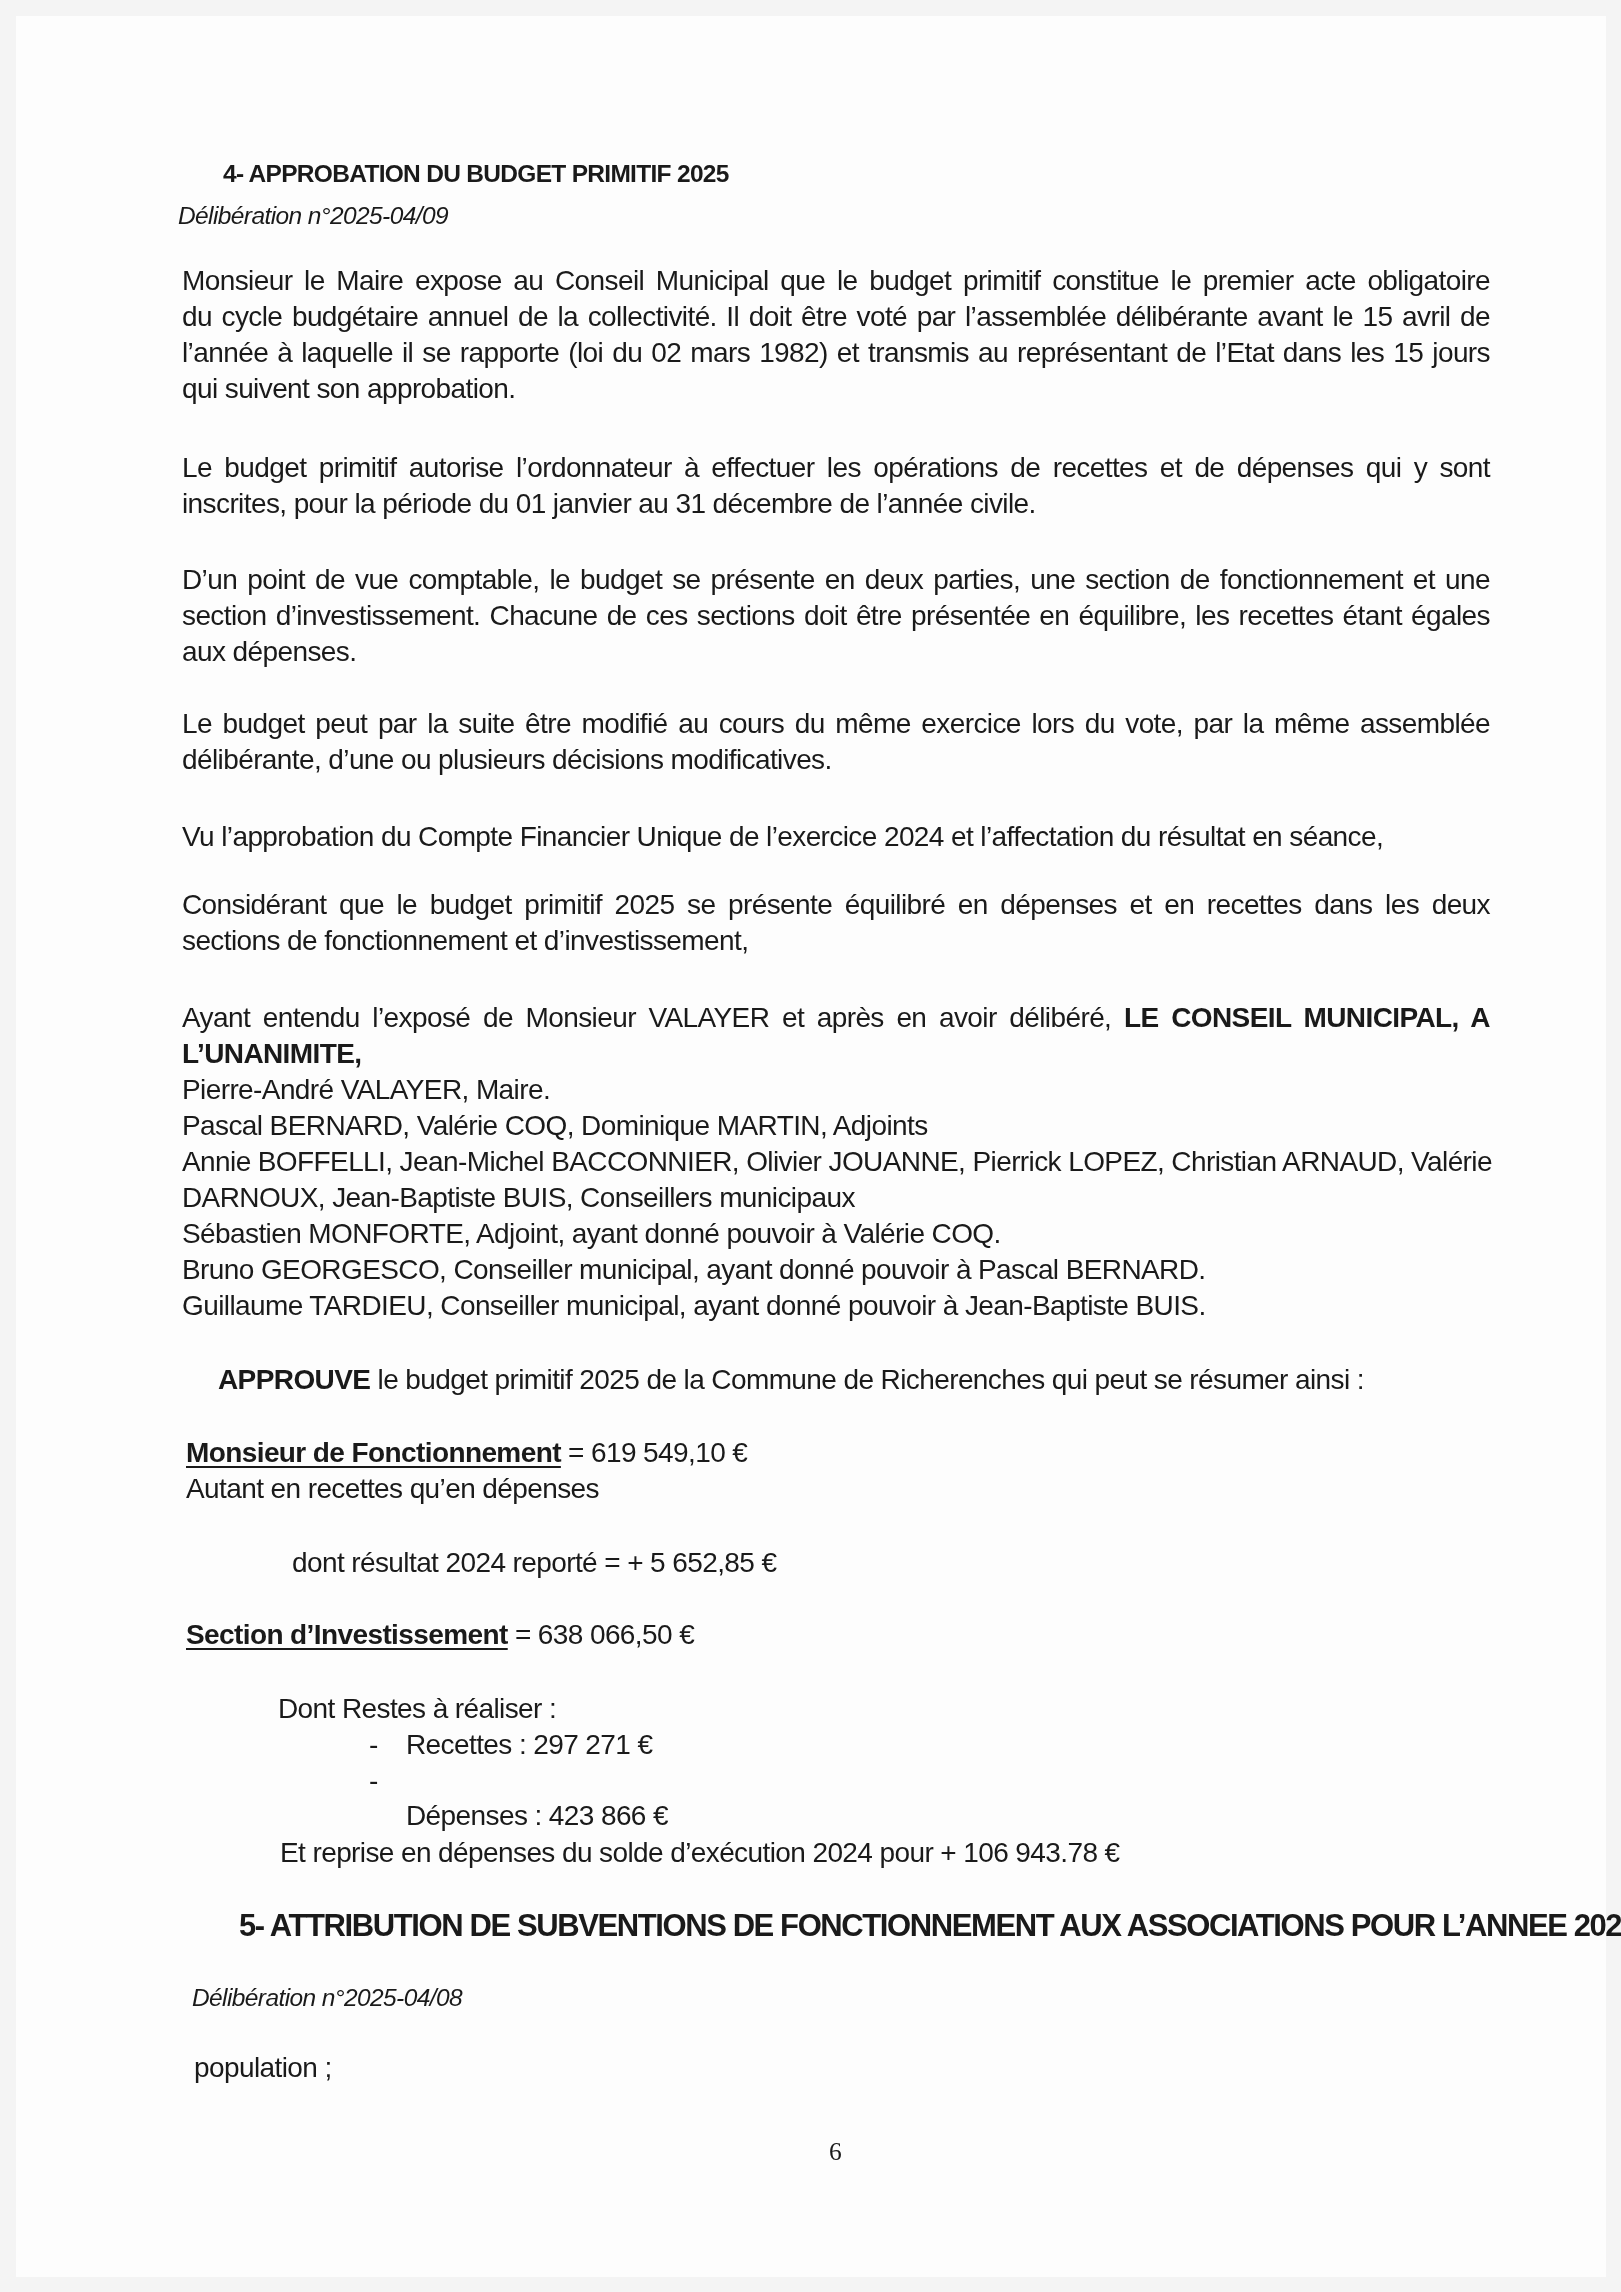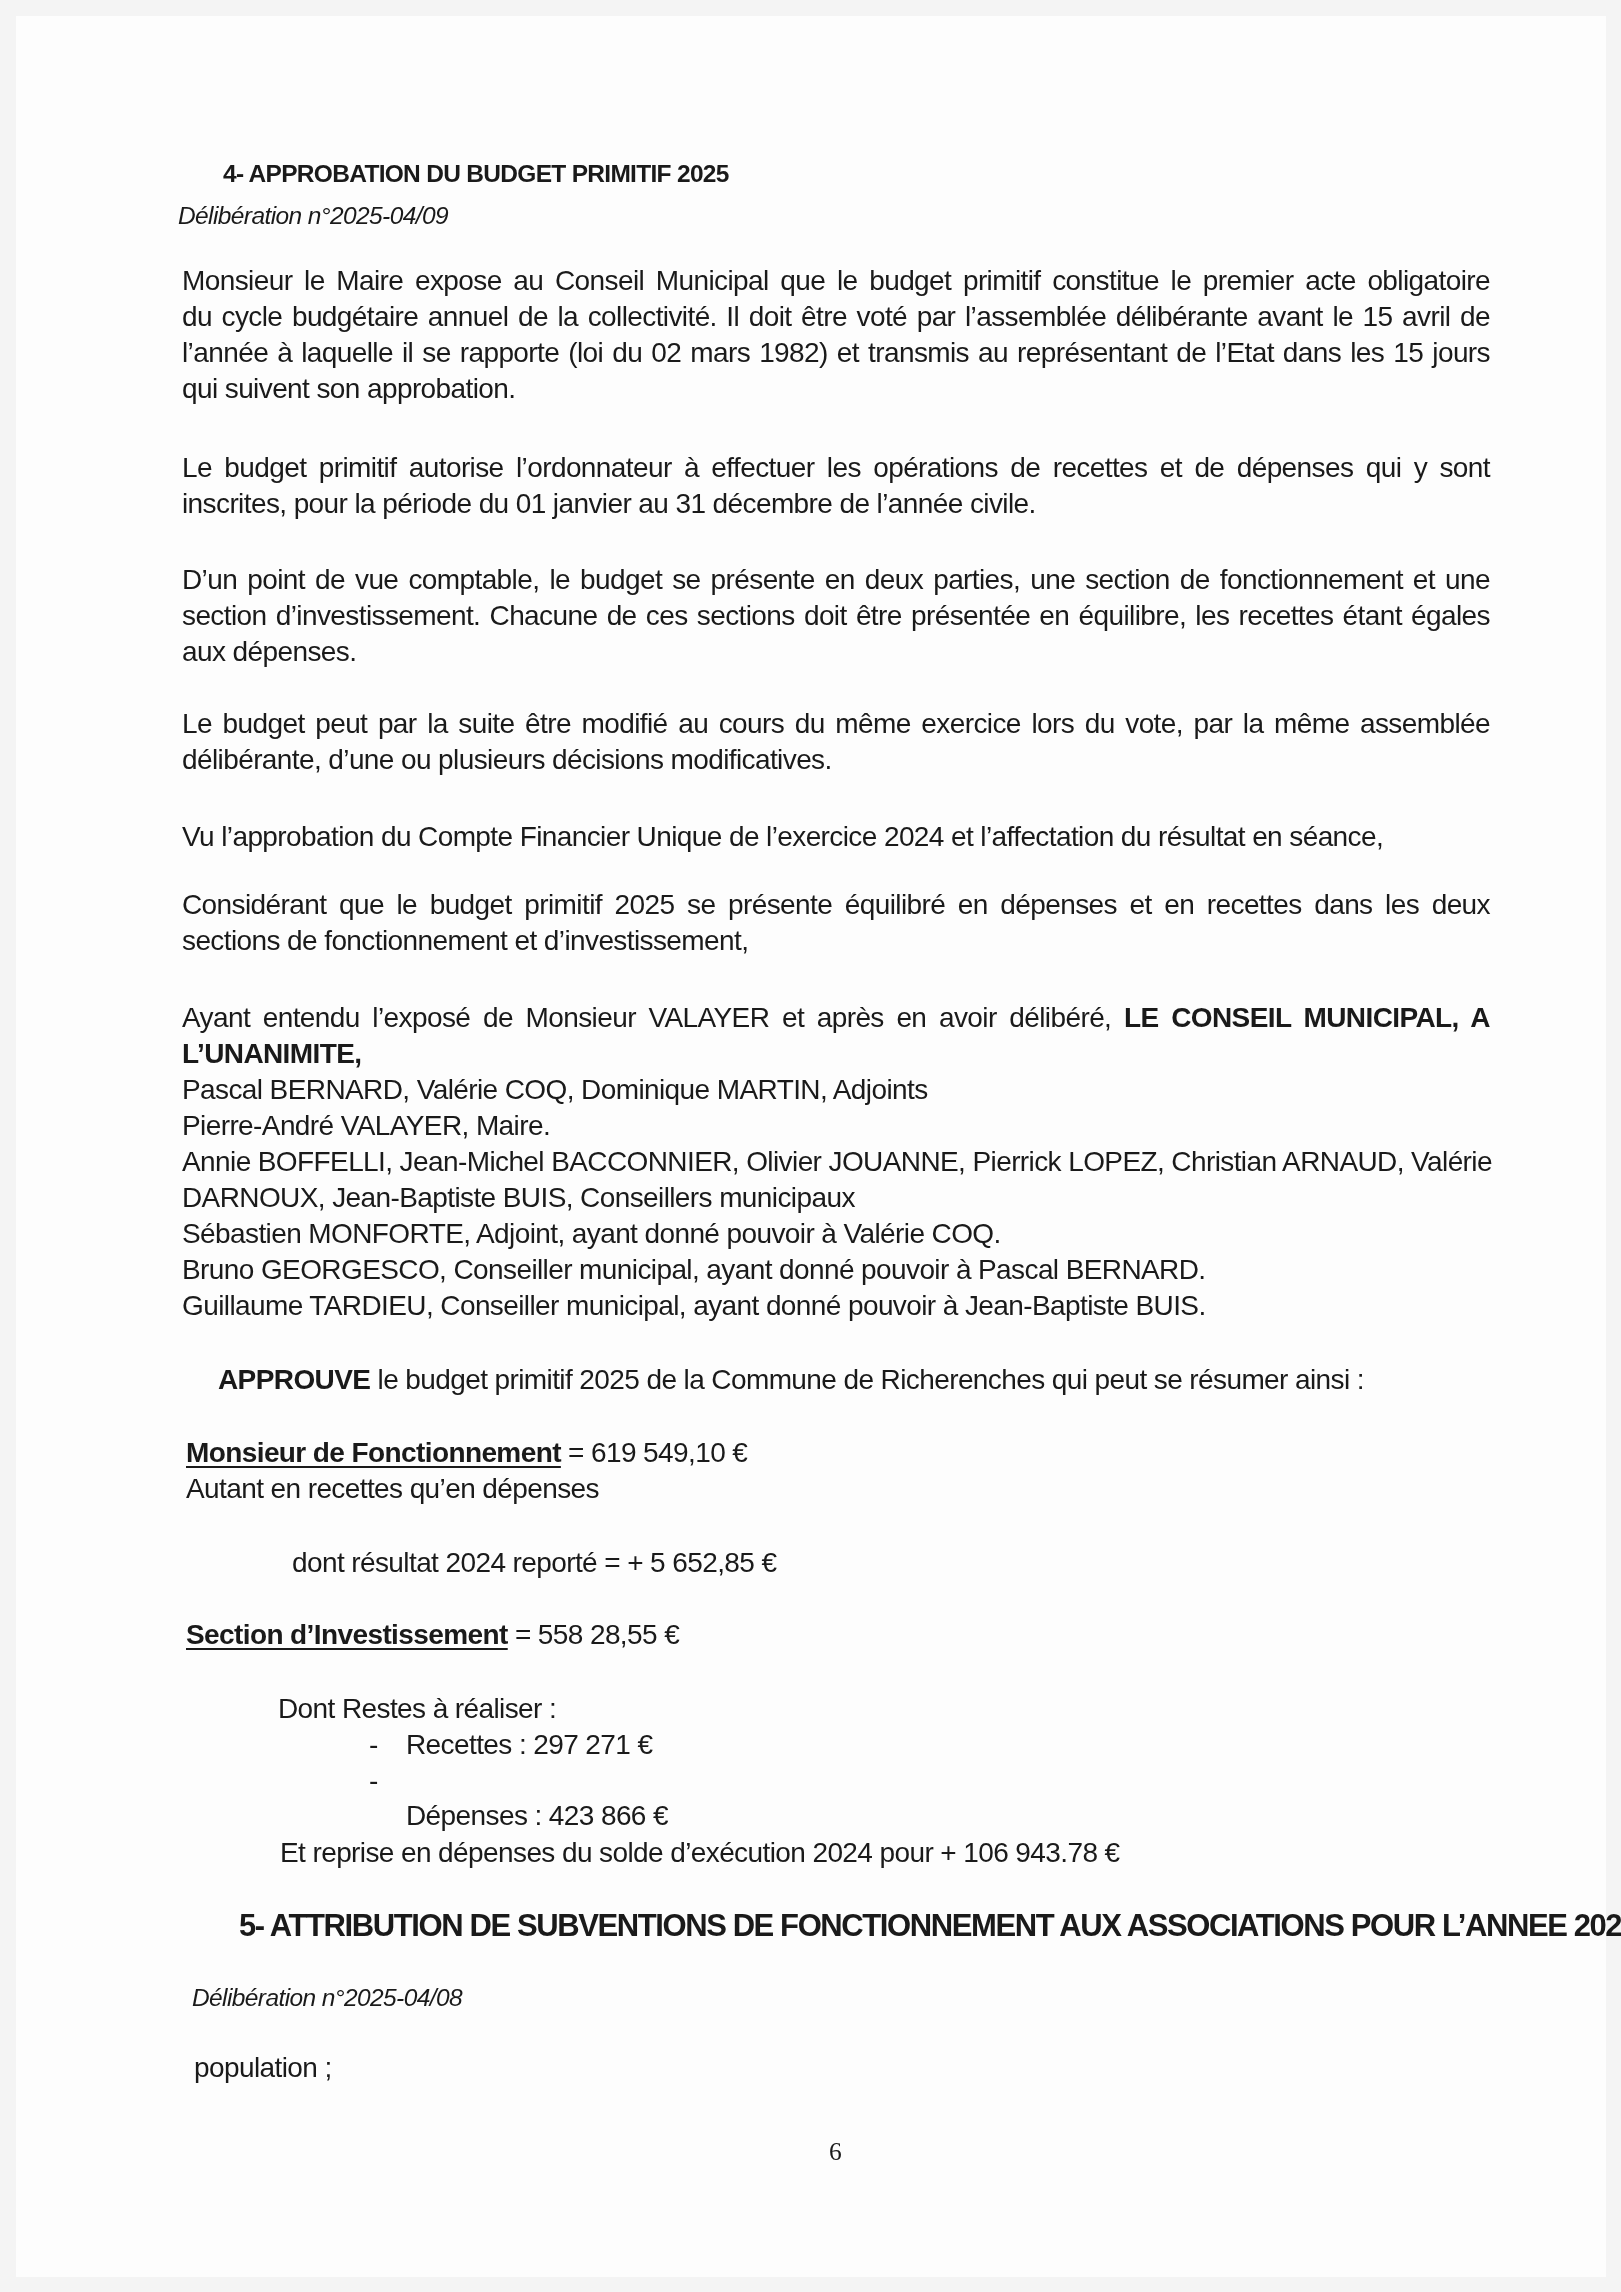--- a/index.html
+++ b/index.html
@@ -64,36 +64,36 @@
 </div>
 
 <div class="para txt" style="top:887px;">
   <span class="line justify">Considérant que le budget primitif 2025 se présente équilibré en dépenses et en recettes dans les deux</span>
   <span class="line">sections de fonctionnement et d’investissement,</span>
 </div>
 
 <div class="para txt" style="top:1000px;">
   <span class="line justify"><span>Ayant entendu l’exposé de Monsieur VALAYER et après en avoir délibéré,</span> <span class="bold">LE CONSEIL MUNICIPAL, A</span></span>
   <span class="line bold">L’UNANIMITE,</span>
+  <span class="line">Pierre-André VALAYER, Maire.</span>
   <span class="line">Pascal BERNARD, Valérie COQ, Dominique MARTIN, Adjoints</span>
-  <span class="line">Pierre-André VALAYER, Maire.</span>
   <span class="line justify">Annie BOFFELLI, Jean-Michel BACCONNIER, Olivier JOUANNE, Pierrick LOPEZ, Christian ARNAUD, Valérie</span>
   <span class="line">DARNOUX, Jean-Baptiste BUIS, Conseillers municipaux</span>
   <span class="line">Sébastien MONFORTE, Adjoint, ayant donné pouvoir à Valérie COQ.</span>
   <span class="line">Bruno GEORGESCO, Conseiller municipal, ayant donné pouvoir à Pascal BERNARD.</span>
   <span class="line">Guillaume TARDIEU, Conseiller municipal, ayant donné pouvoir à Jean-Baptiste BUIS.</span>
 </div>
 
 <div class="abs txt" style="left:186px; top:1362px;margin-left:32px;"><span class="bold">APPROUVE</span><span> le budget primitif 2025 de la Commune de Richerenches qui peut se résumer ainsi :</span></div>
 
 <div class="abs txt" style="left:186px; top:1435px;"><span class="bold u">Monsieur de Fonctionnement</span><span> = 619 549,10 €</span></div>
 <div class="abs txt" style="left:186px; top:1471px;">Autant en recettes qu’en dépenses</div>
 <div class="abs txt" style="left:292px; top:1545px;">dont résultat 2024 reporté = + 5 652,85 €</div>
 
-<div class="abs txt" style="left:186px; top:1617px;"><span class="bold u">Section d’Investissement</span><span> = 558 28,55 €</span></div>
+<div class="abs txt" style="left:186px; top:1617px;"><span class="bold u">Section d’Investissement</span><span> = 638 066,50 €</span></div>
 <div class="abs txt" style="left:278px; top:1691px;">Dont Restes à réaliser :</div>
 <div class="abs txt" style="left:369px; top:1727px;">-</div>
 <div class="abs txt" style="left:406px; top:1727px;">Recettes :  297 271 €</div>
 <div class="abs txt" style="left:369px; top:1763px;">-</div>
 <div class="abs txt" style="left:406px; top:1798px;">Dépenses : 423 866 €</div>
 <div class="abs txt" style="left:280px; top:1835px;">Et reprise en dépenses du solde d’exécution 2024 pour + 106 943.78 €</div>
 
 <div class="abs heading" style="left:239px; top:1908px; letter-spacing:-1.4px; font-size:31px;">5-  ATTRIBUTION DE SUBVENTIONS DE FONCTIONNEMENT AUX ASSOCIATIONS POUR L’ANNEE 2025</div>
 <div class="abs italic" style="left:192px; top:1984px;">Délibération n°2025-04/08</div>
 <div class="para txt" style="left:194px; width:1301px; top:2050px;">

